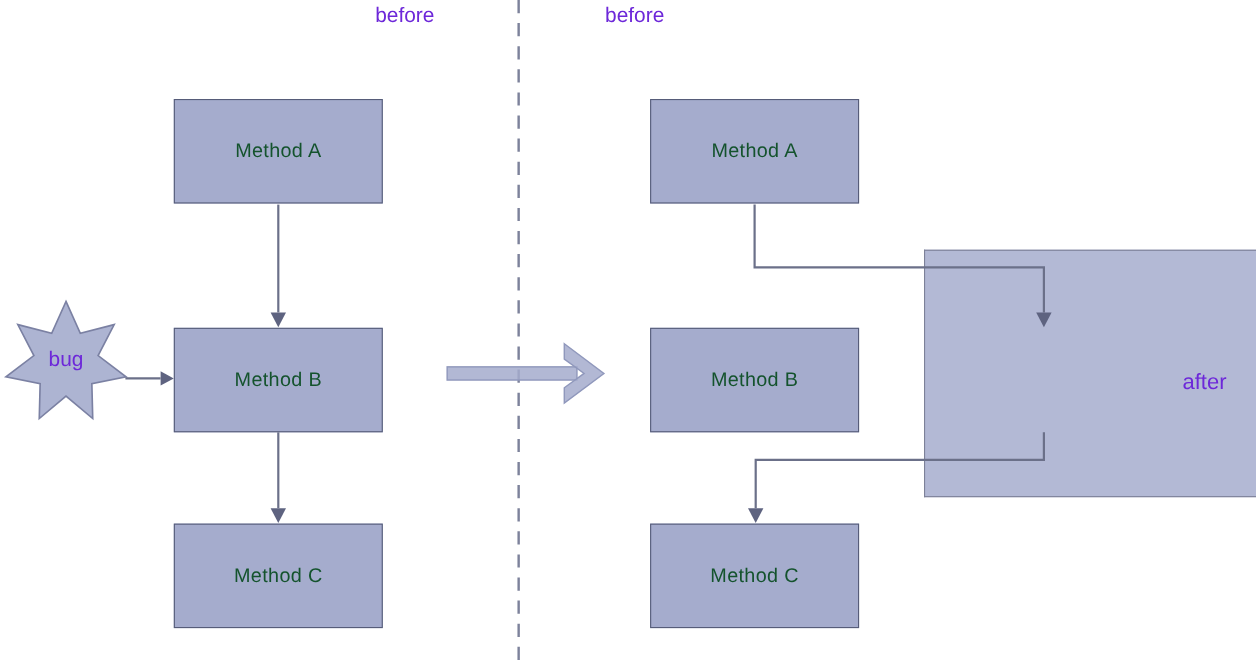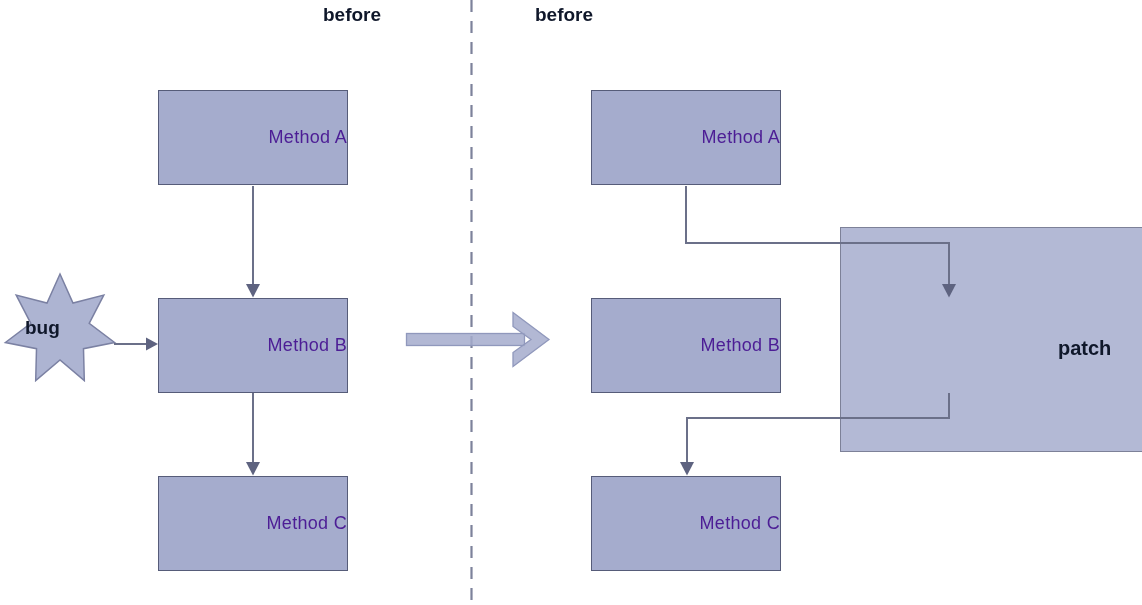--- a/index.html
+++ b/index.html
@@ -37,39 +37,39 @@
   }
   .method-box {
     position: absolute;
     width: 190px;
     height: 95px;
     background: #a5accd;
     border: 1.4px solid #565c79;
     box-sizing: border-box;
     display: flex;
     align-items: center;
-    justify-content: flex-end;
+    justify-content: center;
     font-size: 18px;
-    color: #4c1d95;
+    color: #14532d;
     letter-spacing: 0.3px;
     z-index: 3;
   }
   #box-before-a { left: 158px; top: 90px; }
   #box-before-b { left: 158px; top: 298px; }
   #box-before-c { left: 158px; top: 476px; }
   #box-after-a  { left: 591px; top: 90px; }
   #box-after-b  { left: 591px; top: 298px; }
   #box-after-c  { left: 591px; top: 476px; }
   #box-b-prime  { left: 855px; top: 297px; width: 188px; }
   #connectors { z-index: 4; }
   .float-label {
     position: absolute;
-    color: #0f172a;
+    color: #6d28d9;
     z-index: 5;
-    font-weight: bold;
+    text-align: center;
   }
   #label-before { left: 323px; top: 4px;  width: 90px; font-size: 19px; }
   #label-after  { left: 535px; top: 4px;  width: 84px; font-size: 19px; }
   #label-bug    { left: 25px;  top: 317px; width: 70px; font-size: 19px; }
   #label-patch  { left: 1058px; top: 337px; width: 74px; font-size: 20px; }
 </style>
 </head>
 <body>
 
 <div id="canvas">
@@ -119,15 +119,15 @@
     <polyline points="686,186 686,243 949,243 949,284" fill="none" stroke="#6b7089" stroke-width="2"></polyline>
     <polygon points="942,284 956,284 949,297.5" fill="#5e6380"></polygon>
 
     <polyline points="949,393 949,418 687,418 687,462" fill="none" stroke="#6b7089" stroke-width="2"></polyline>
     <polygon points="680,462 694,462 687,475.5" fill="#5e6380"></polygon>
   </svg>
 
   <div class="float-label" id="label-before">before</div>
   <div class="float-label" id="label-after">before</div>
   <div class="float-label" id="label-bug">bug</div>
-  <div class="float-label" id="label-patch">patch</div>
+  <div class="float-label" id="label-patch">after</div>
 
 </div>
 
 </body></html>

